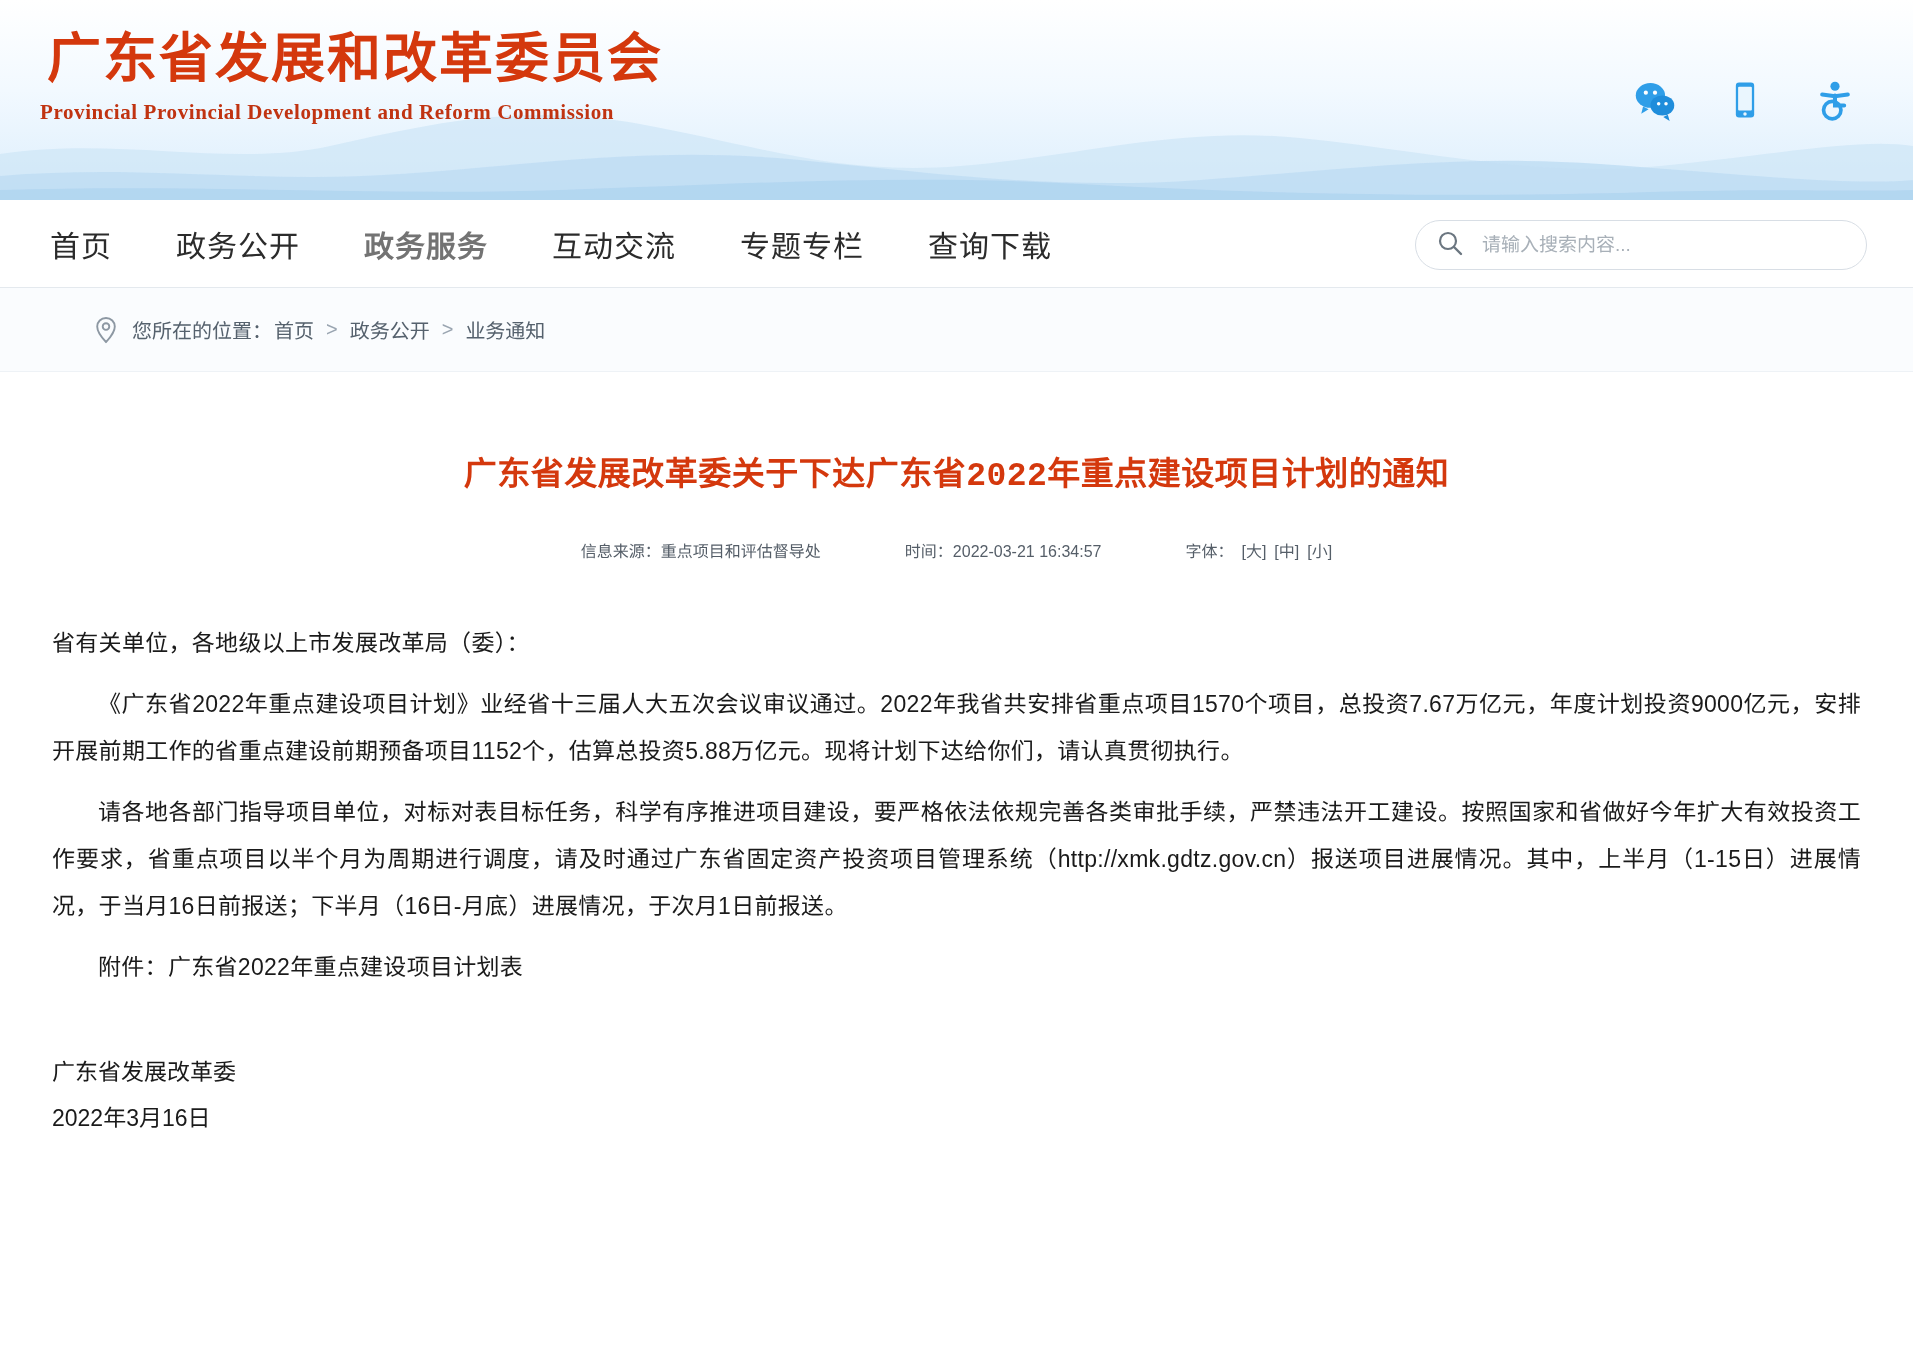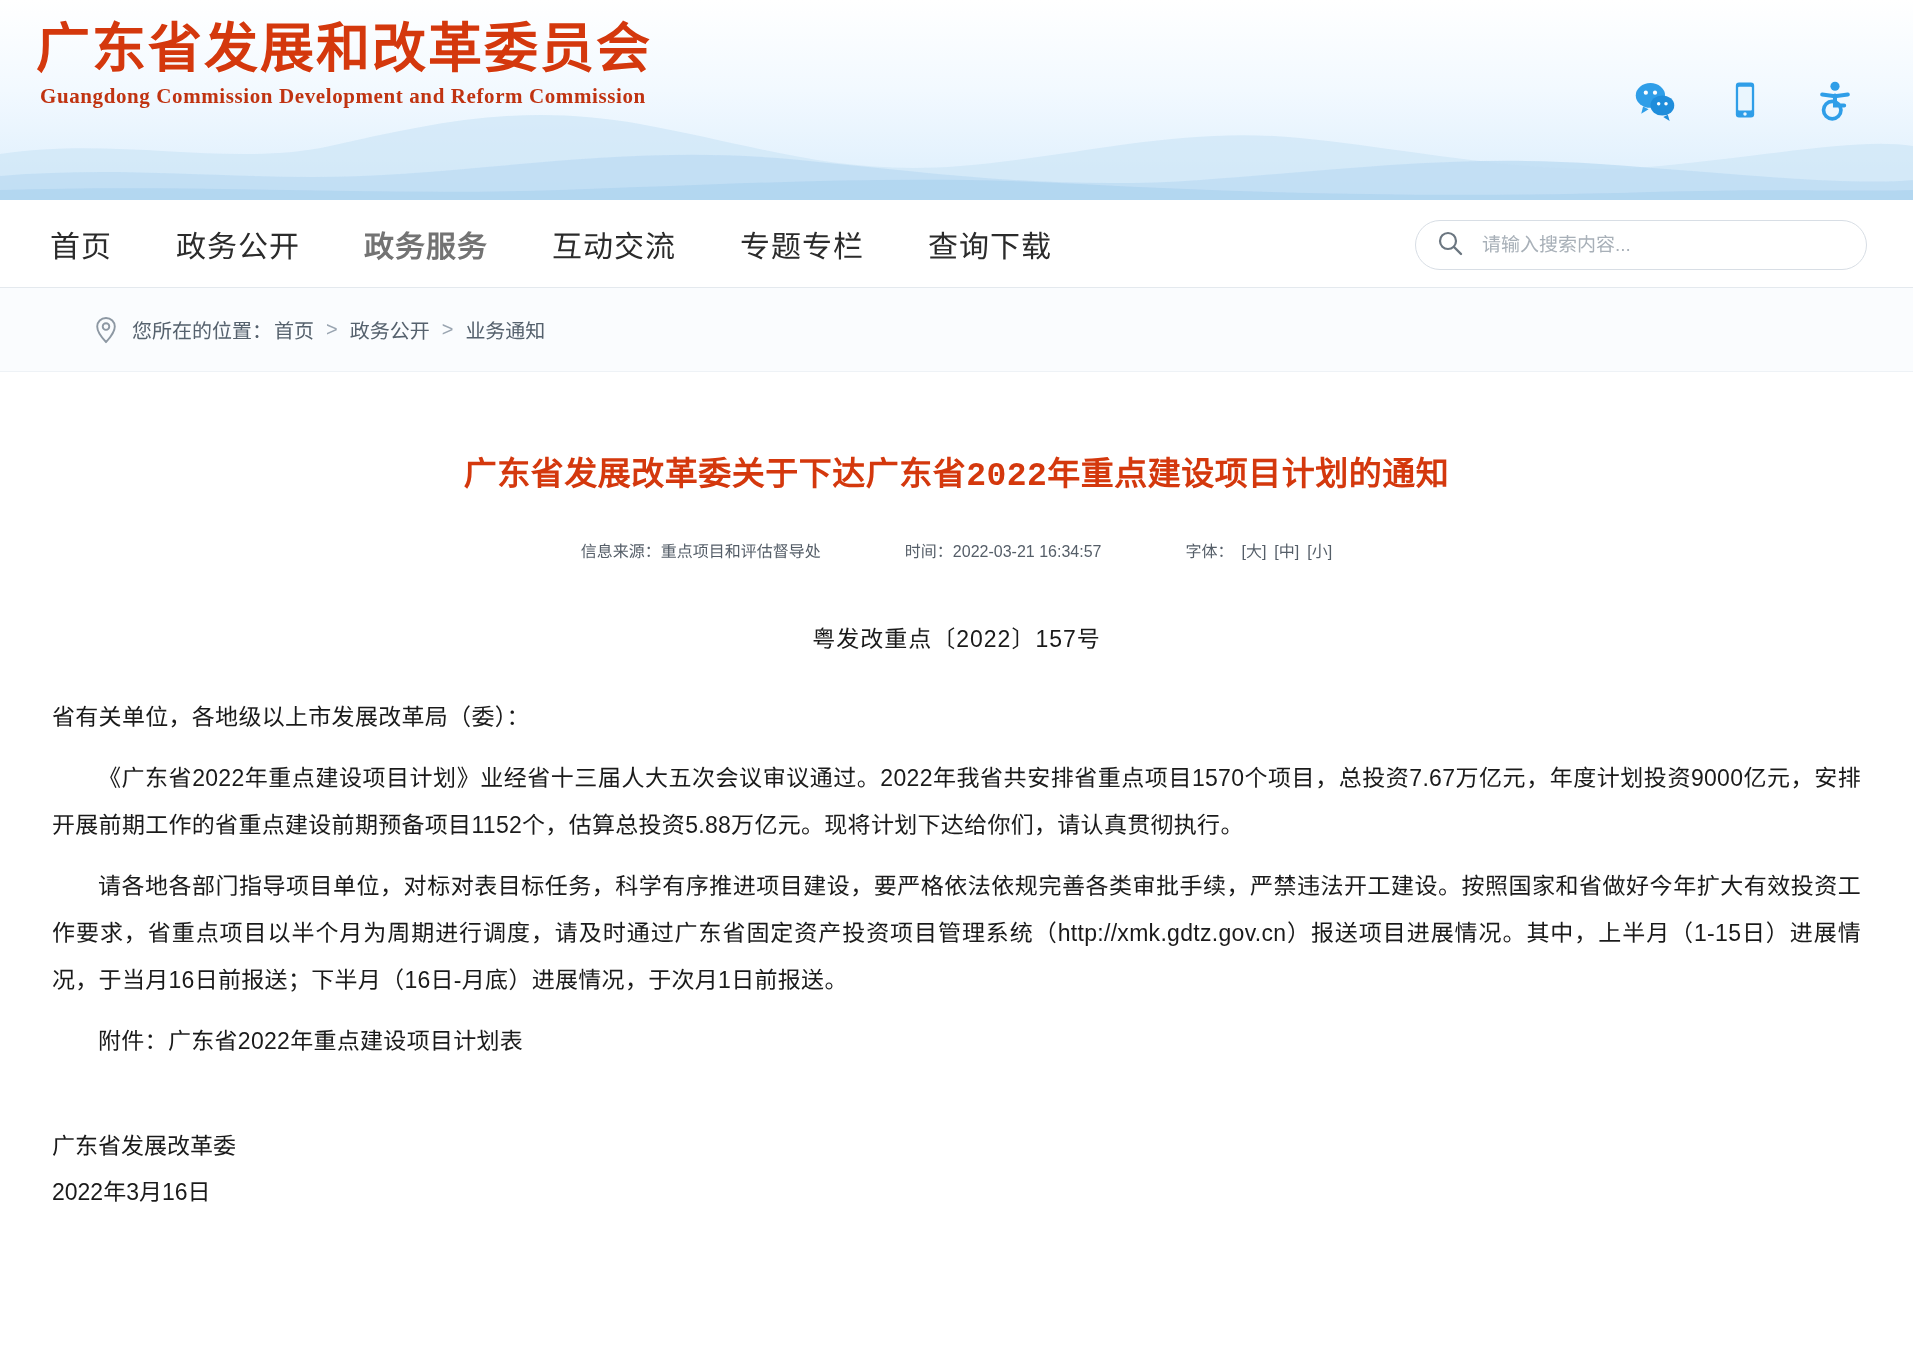--- a/index.html
+++ b/index.html
@@ -31,27 +31,27 @@
     left: 0; right: 0; bottom: 0;
     height: 120px;
     opacity: 0.85;
   }
   .banner-inner {
     position: relative;
     z-index: 3;
     padding: 18px 0 0 36px;
   }
   .logo-cn {
-    font-family: Liberation Sans, sans-serif;
+    font-family: Liberation Serif, serif;
     font-size: 54px;
     font-weight: bold;
     color: #d4380d;
     letter-spacing: 2px;
     line-height: 1.12;
-    margin: 0;
+    margin: 11px;
     white-space: nowrap;
     text-shadow: 0 1px 0 rgba(255,255,255,0.6);
   }
   .logo-en {
     font-family: "Liberation Serif", "DejaVu Serif", serif;
     font-size: 21px;
     font-weight: bold;
     color: #c03311;
     letter-spacing: .6px;
     margin: 6px 0 0 4px;
@@ -208,21 +208,21 @@
 
   <header class="banner">
     <svg class="mountains" viewBox="0 0 1913 120" preserveAspectRatio="none">
       <path d="M0,120 L0,74 C120,56 230,88 330,66 C430,44 520,22 640,44 C760,66 840,96 960,86 C1080,76 1180,46 1300,58 C1420,70 1540,98 1660,86 C1780,74 1860,58 1913,66 L1913,120 Z" fill="#cfe6f7" opacity="0.85"></path>
       <path d="M0,120 L0,96 C140,84 260,104 400,94 C540,84 660,66 800,80 C940,94 1060,110 1200,100 C1340,90 1460,74 1600,84 C1740,94 1850,106 1913,100 L1913,120 Z" fill="#bcdcf3" opacity="0.9"></path>
       <path d="M0,120 L0,110 C200,104 380,116 560,110 C740,104 900,94 1080,104 C1260,114 1460,118 1650,112 C1780,108 1860,112 1913,110 L1913,120 Z" fill="#a9d1ef" opacity="0.85"></path>
     </svg>
 
     <div class="banner-inner">
       <h1 class="logo-cn">广东省发展和改革委员会</h1>
-      <div class="logo-en">Guangdong Commission Development and Reform Commission</div>
+      <div class="logo-en">Provincial Provincial Development and Reform Commission</div>
     </div>
 
     <div class="banner-icons">
 
       <span>
         <svg class="bic" viewBox="0 0 48 48" fill="none">
           <ellipse cx="19" cy="19" rx="16" ry="13.5" fill="#2f9ee8"></ellipse>
           <path d="M11 31 L9 39 L17 34 Z" fill="#2f9ee8"></path>
           <circle cx="14" cy="16" r="2.3" fill="#fff"></circle>
           <circle cx="24" cy="16" r="2.3" fill="#fff"></circle>
@@ -299,21 +299,20 @@
         <span>信息来源：</span><span>重点项目和评估督导处</span>
       </div>
       <div>
         <span>时间：</span><span>2022-03-21 16:34:57</span>
       </div>
       <div class="fs-opts">
         <span style="margin-left:0">字体：</span><span>[大]</span><span>[中]</span><span>[小]</span>
       </div>
     </div>
 
-    <div class="doc-no">粤发改重点〔2022〕157号</div>
 
     <p class="body-p">省有关单位，各地级以上市发展改革局（委）：</p>
     <p class="body-p indent">《广东省2022年重点建设项目计划》业经省十三届人大五次会议审议通过。2022年我省共安排省重点项目1570个项目，总投资7.67万亿元，年度计划投资9000亿元，安排开展前期工作的省重点建设前期预备项目1152个，估算总投资5.88万亿元。现将计划下达给你们，请认真贯彻执行。</p>
     <p class="body-p indent">请各地各部门指导项目单位，对标对表目标任务，科学有序推进项目建设，要严格依法依规完善各类审批手续，严禁违法开工建设。按照国家和省做好今年扩大有效投资工作要求，省重点项目以半个月为周期进行调度，请及时通过广东省固定资产投资项目管理系统（http://xmk.gdtz.gov.cn）报送项目进展情况。其中，上半月（1-15日）进展情况，于当月16日前报送；下半月（16日-月底）进展情况，于次月1日前报送。</p>
     <p class="body-p indent">附件：广东省2022年重点建设项目计划表</p>
 
     <div class="sign">
       <div>广东省发展改革委</div>
       <div>2022年3月16日</div>
     </div>

